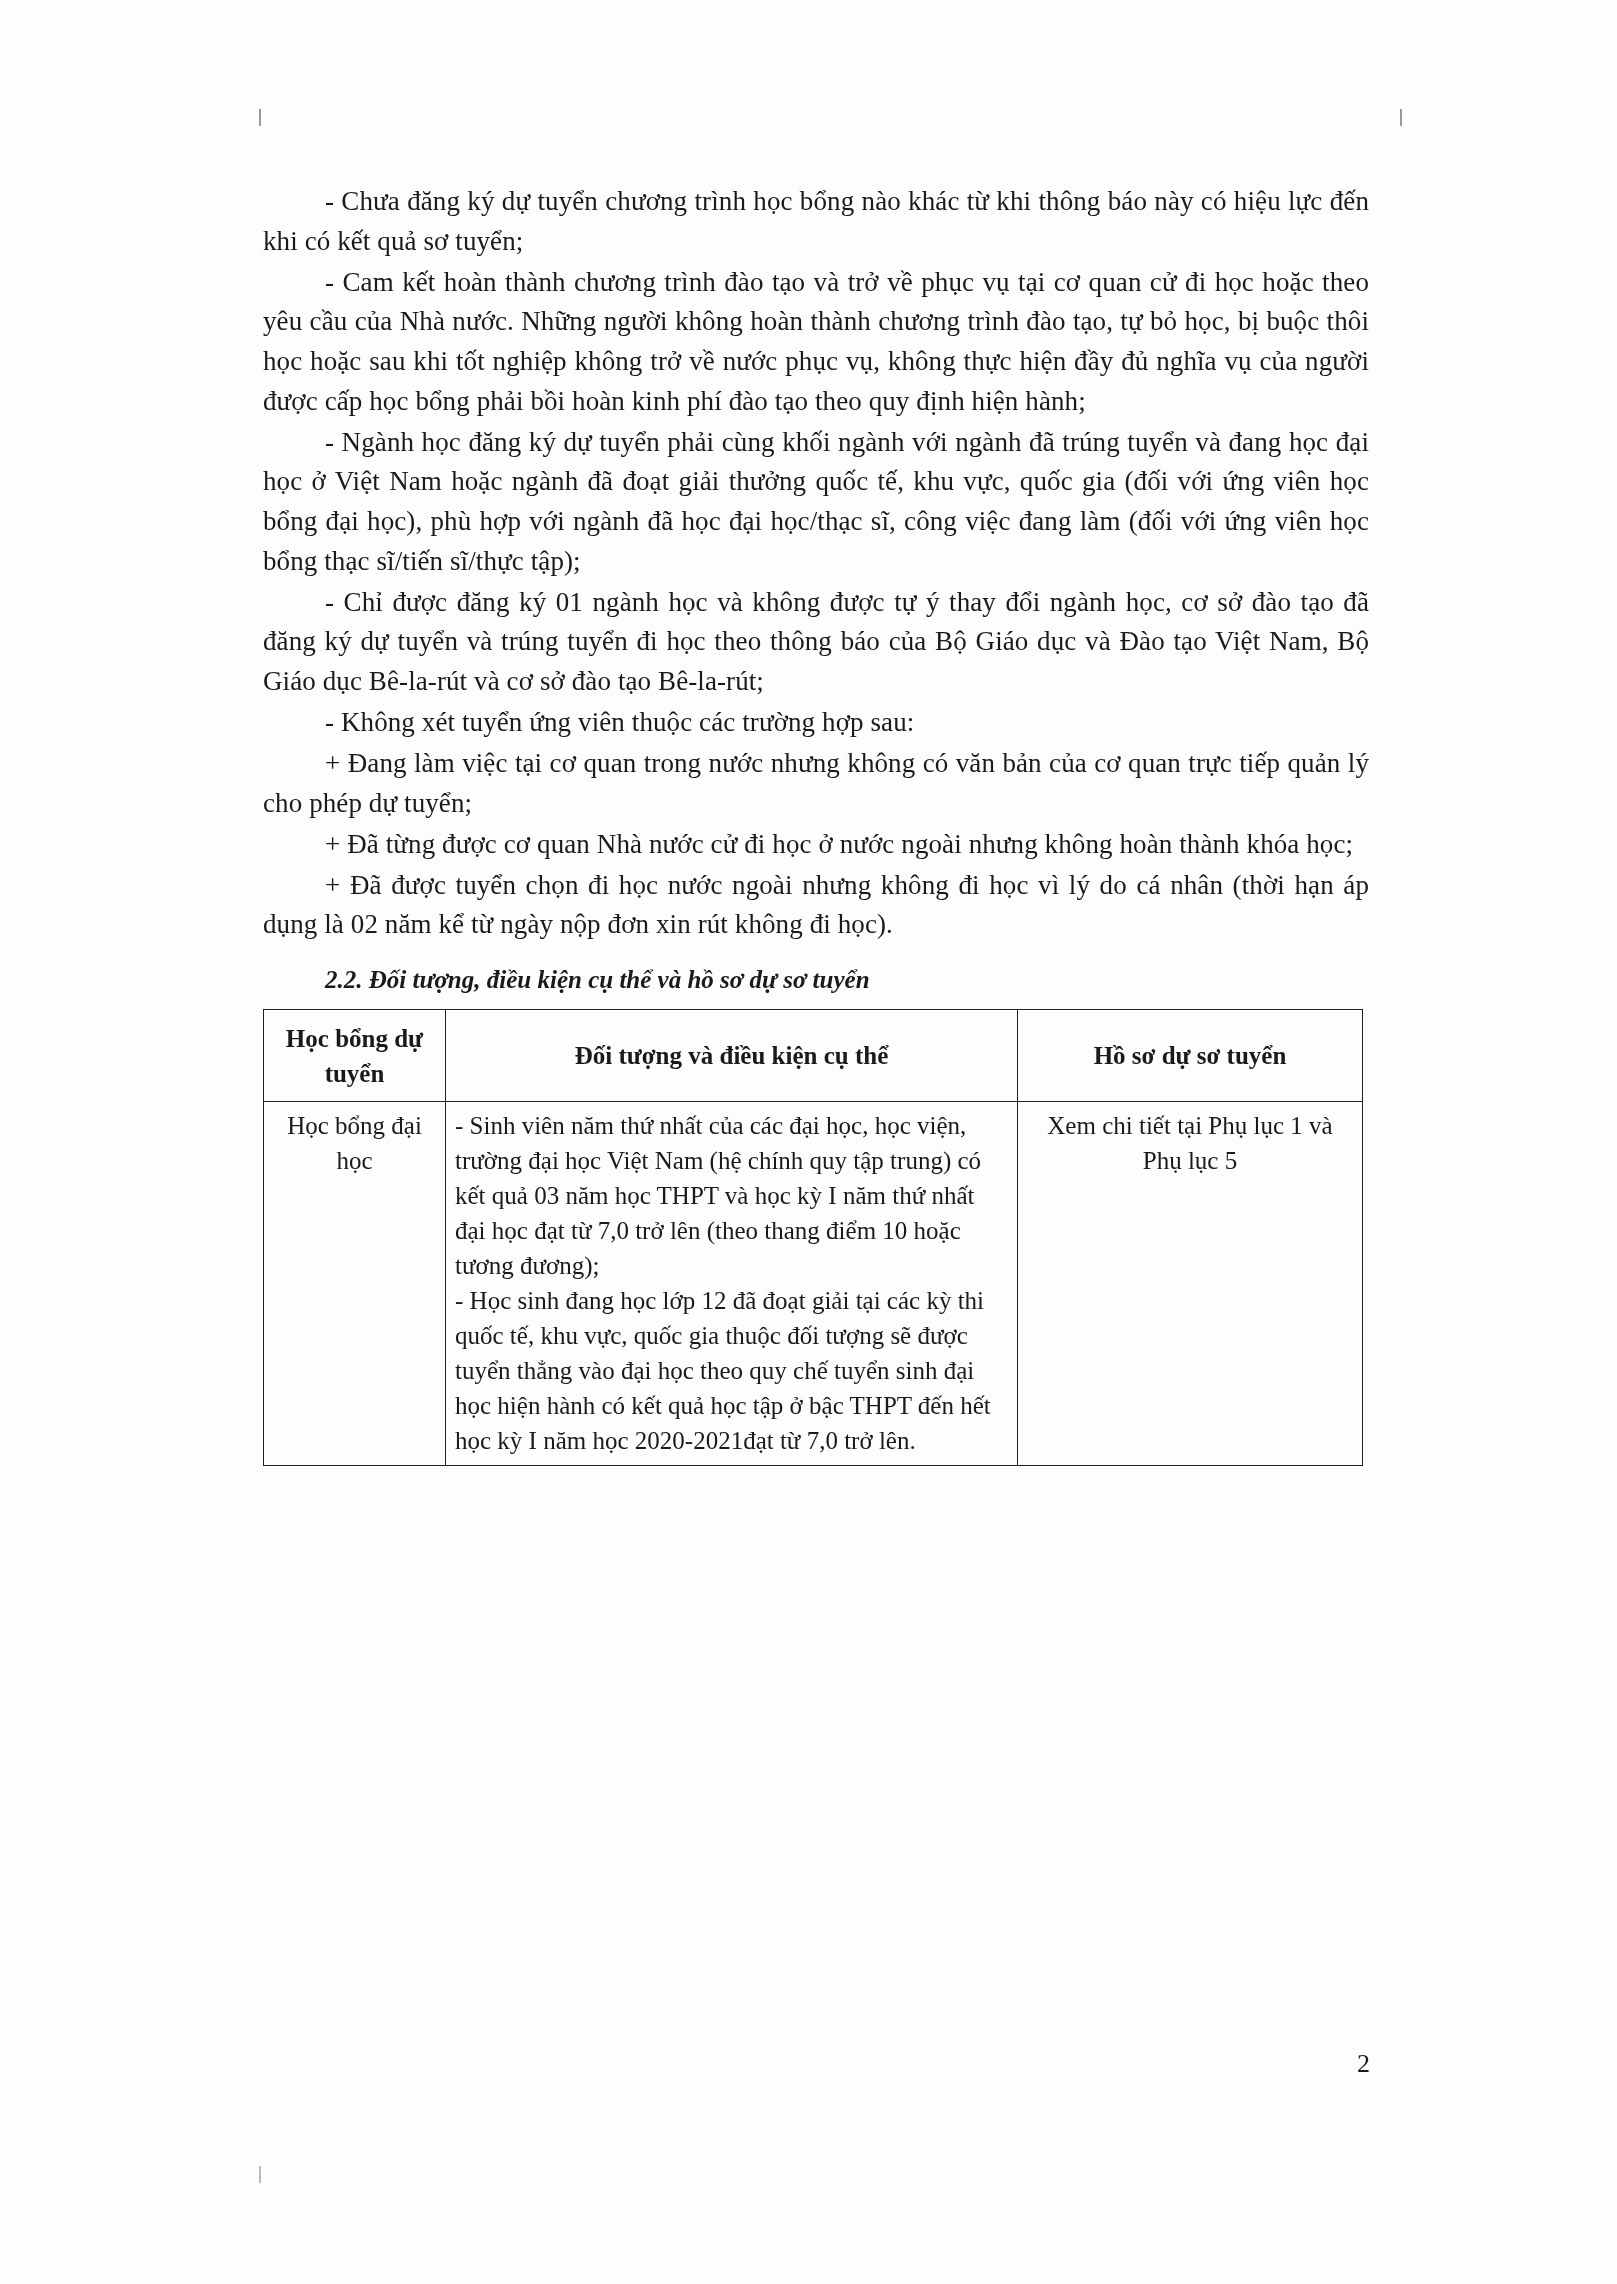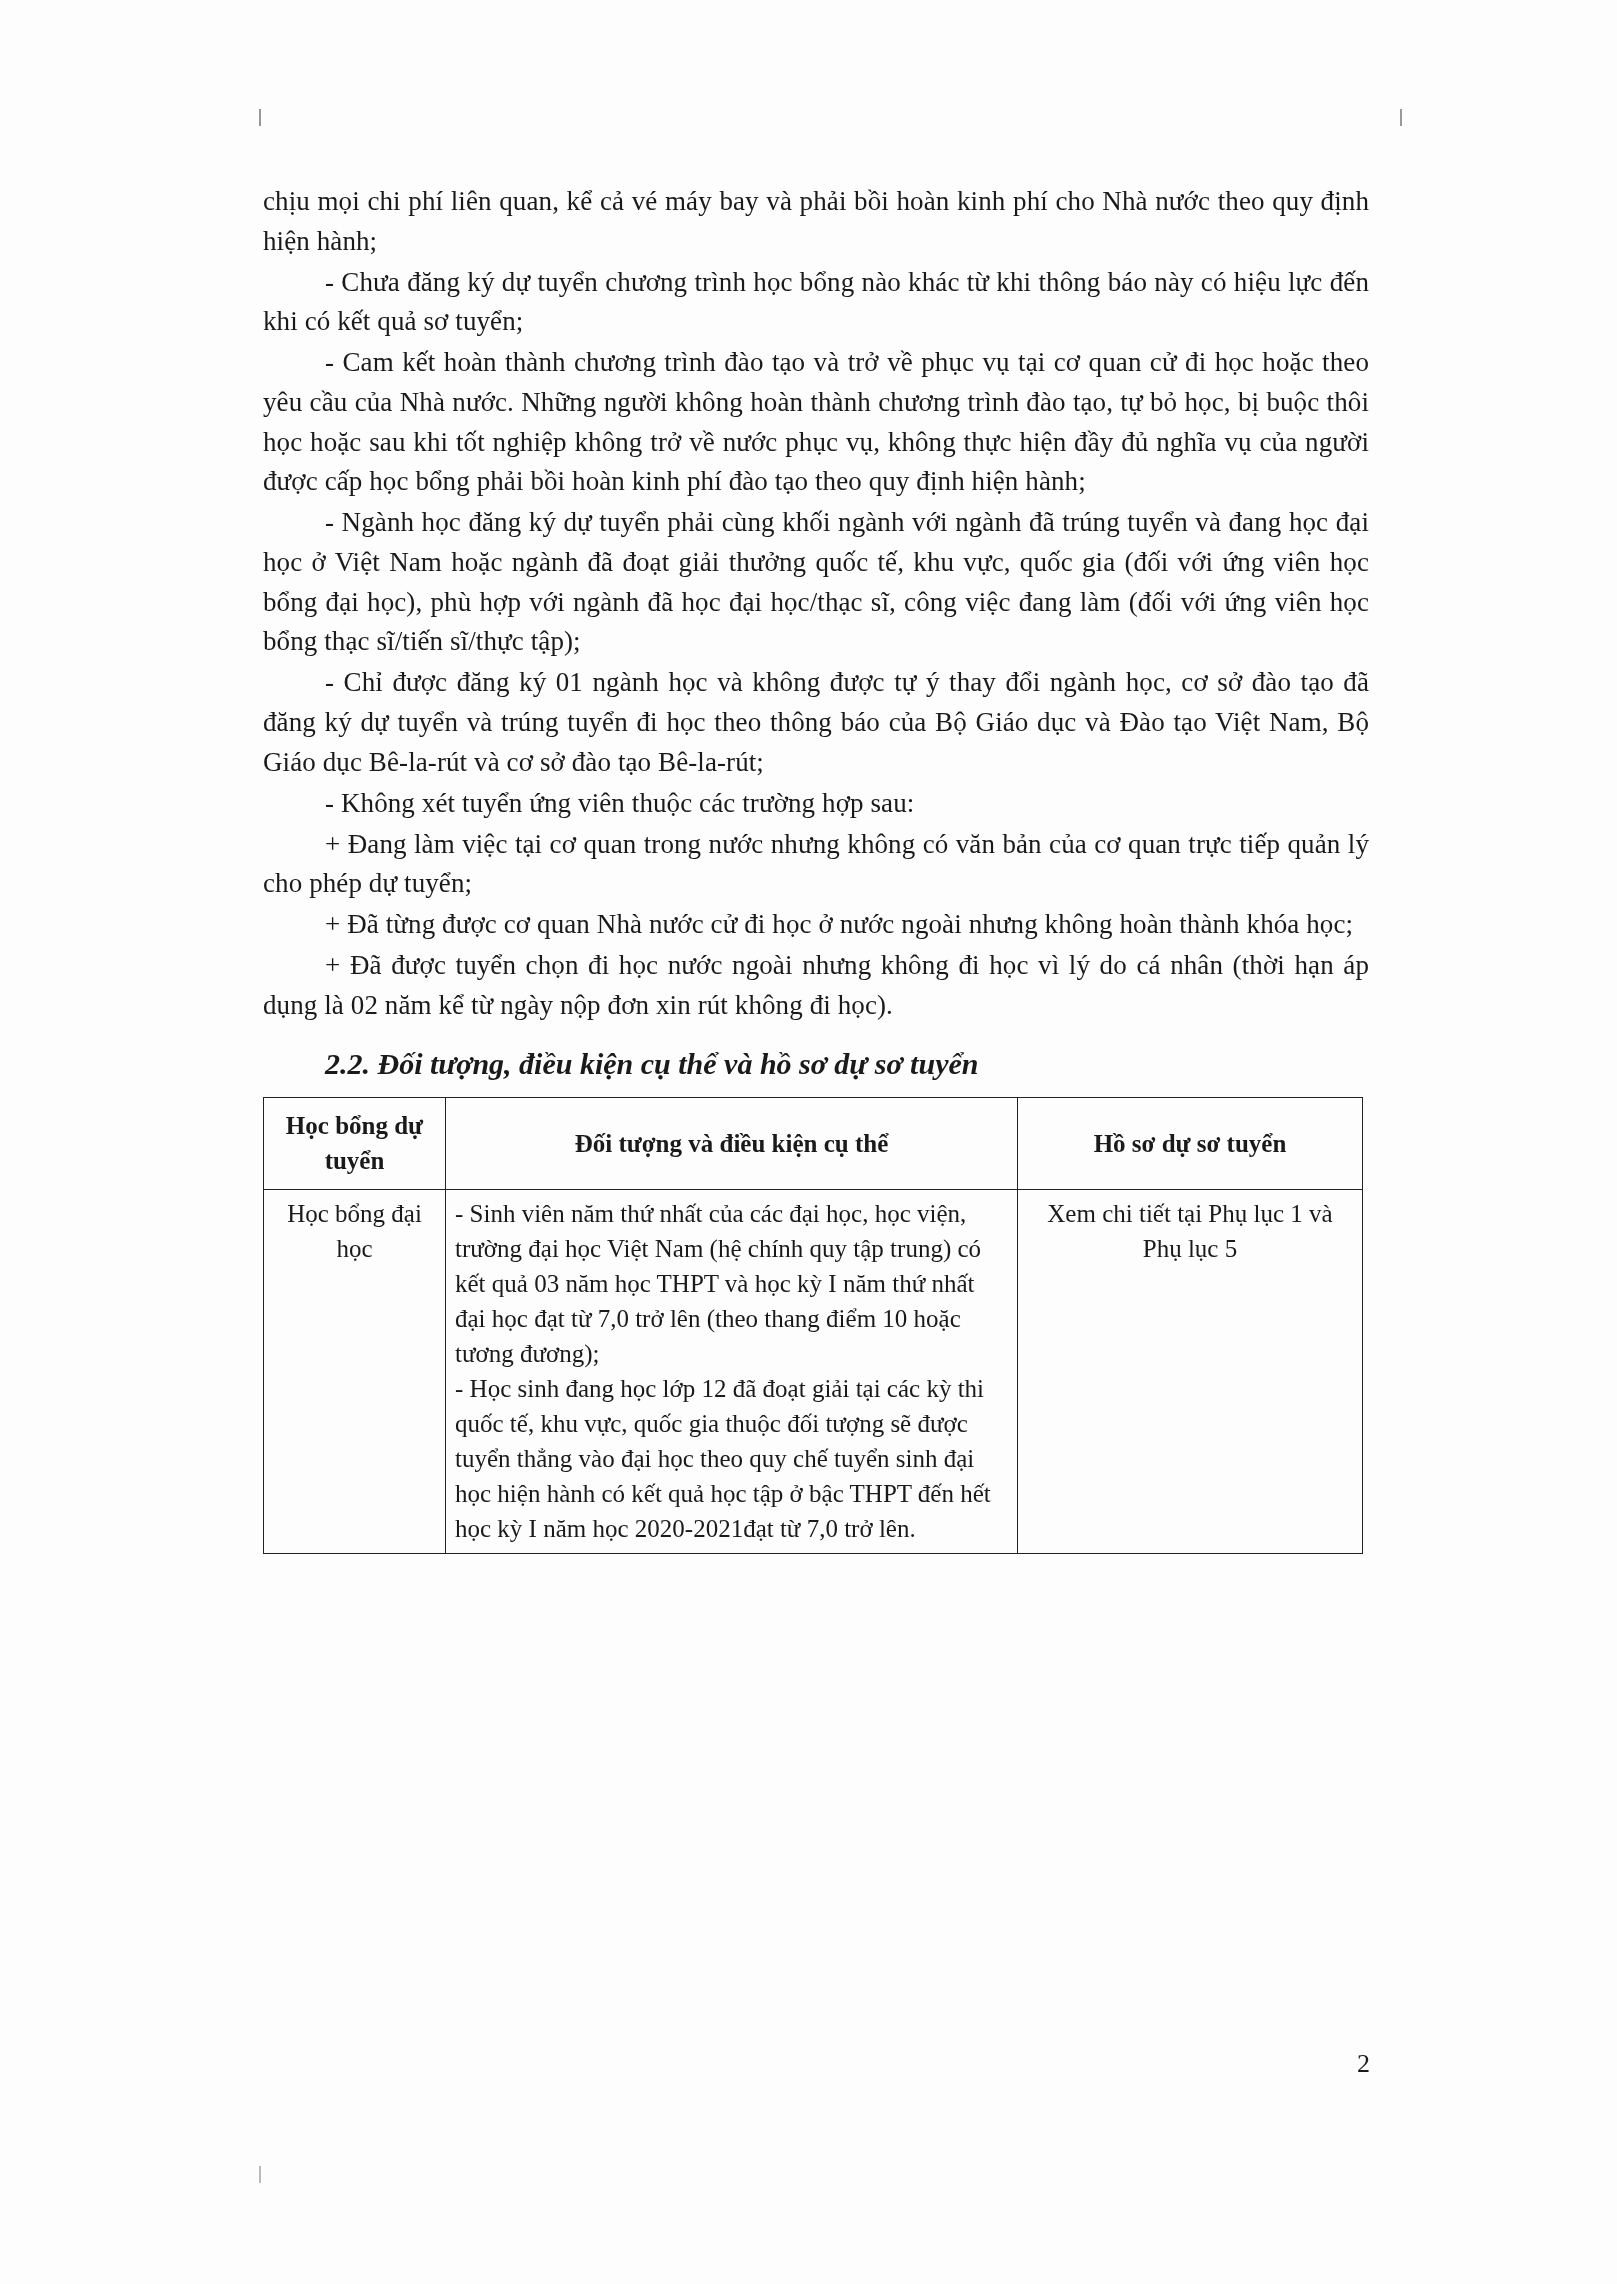--- a/index.html
+++ b/index.html
@@ -37,21 +37,21 @@
     letter-spacing: 0.1px;
   }
   p.indent {
     text-indent: 62px;
   }
   p.noindent {
     text-indent: 0;
   }
   .section-title {
     margin: 17px 0 10.4px 0;
-    font-size: 30px;
+    font-size: 25px;
     font-style: italic;
     font-weight: bold;
     text-indent: 62px;
     line-height: 1.4;
   }
   table.matrix {
     border-collapse: collapse;
     width: 1099px;
     margin-top: 12px;
     table-layout: fixed;
@@ -120,21 +120,20 @@
 <body>
 
 <div class="page">
 
   <div class="mark-tl"></div>
   <div class="mark-tr"></div>
   <div class="mark-bl"></div>
 
   <div class="content">
 
-    <p class="noindent">chịu mọi chi phí liên quan, kể cả vé máy bay và phải bồi hoàn kinh phí cho Nhà nước theo quy định hiện hành;</p>
     <p class="indent">- Chưa đăng ký dự tuyển chương trình học bổng nào khác từ khi thông báo này có hiệu lực đến khi có kết quả sơ tuyển;</p>
     <p class="indent">- Cam kết hoàn thành chương trình đào tạo và trở về phục vụ tại cơ quan cử đi học hoặc theo yêu cầu của Nhà nước. Những người không hoàn thành chương trình đào tạo, tự bỏ học, bị buộc thôi học hoặc sau khi tốt nghiệp không trở về nước phục vụ, không thực hiện đầy đủ nghĩa vụ của người được cấp học bổng phải bồi hoàn kinh phí đào tạo theo quy định hiện hành;</p>
     <p class="indent">- Ngành học đăng ký dự tuyển phải cùng khối ngành với ngành đã trúng tuyển và đang học đại học ở Việt Nam hoặc ngành đã đoạt giải thưởng quốc tế, khu vực, quốc gia (đối với ứng viên học bổng đại học), phù hợp với ngành đã học đại học/thạc sĩ, công việc đang làm (đối với ứng viên học bổng thạc sĩ/tiến sĩ/thực tập);</p>
     <p class="indent">- Chỉ được đăng ký 01 ngành học và không được tự ý thay đổi ngành học, cơ sở đào tạo đã đăng ký dự tuyển và trúng tuyển đi học theo thông báo của Bộ Giáo dục và Đào tạo Việt Nam, Bộ Giáo dục Bê-la-rút và cơ sở đào tạo Bê-la-rút;</p>
     <p class="indent">- Không xét tuyển ứng viên thuộc các trường hợp sau:</p>
     <p class="indent">+ Đang làm việc tại cơ quan trong nước nhưng không có văn bản của cơ quan trực tiếp quản lý cho phép dự tuyển;</p>
     <p class="indent">+ Đã từng được cơ quan Nhà nước cử đi học ở nước ngoài nhưng không hoàn thành khóa học;</p>
     <p class="indent">+ Đã được tuyển chọn đi học nước ngoài nhưng không đi học vì lý do cá nhân (thời hạn áp dụng là 02 năm kể từ ngày nộp đơn xin rút không đi học).</p>
 
     <div class="section-title">2.2. Đối tượng, điều kiện cụ thể và hồ sơ dự sơ tuyển</div>

